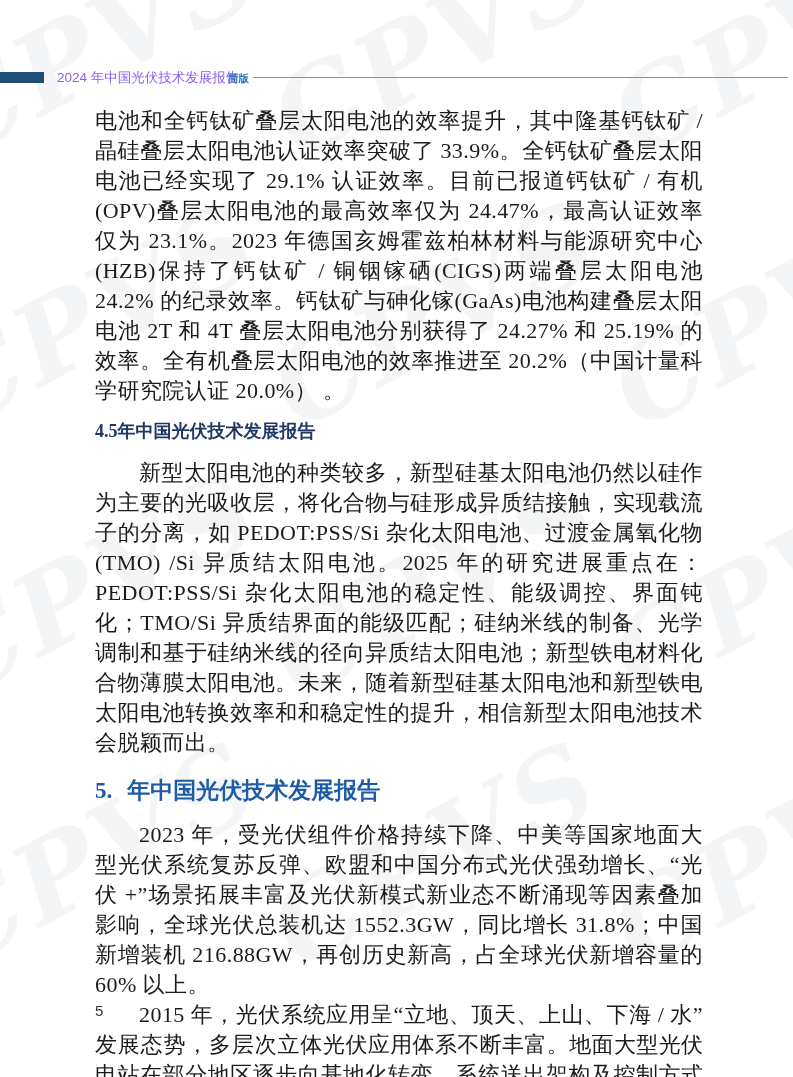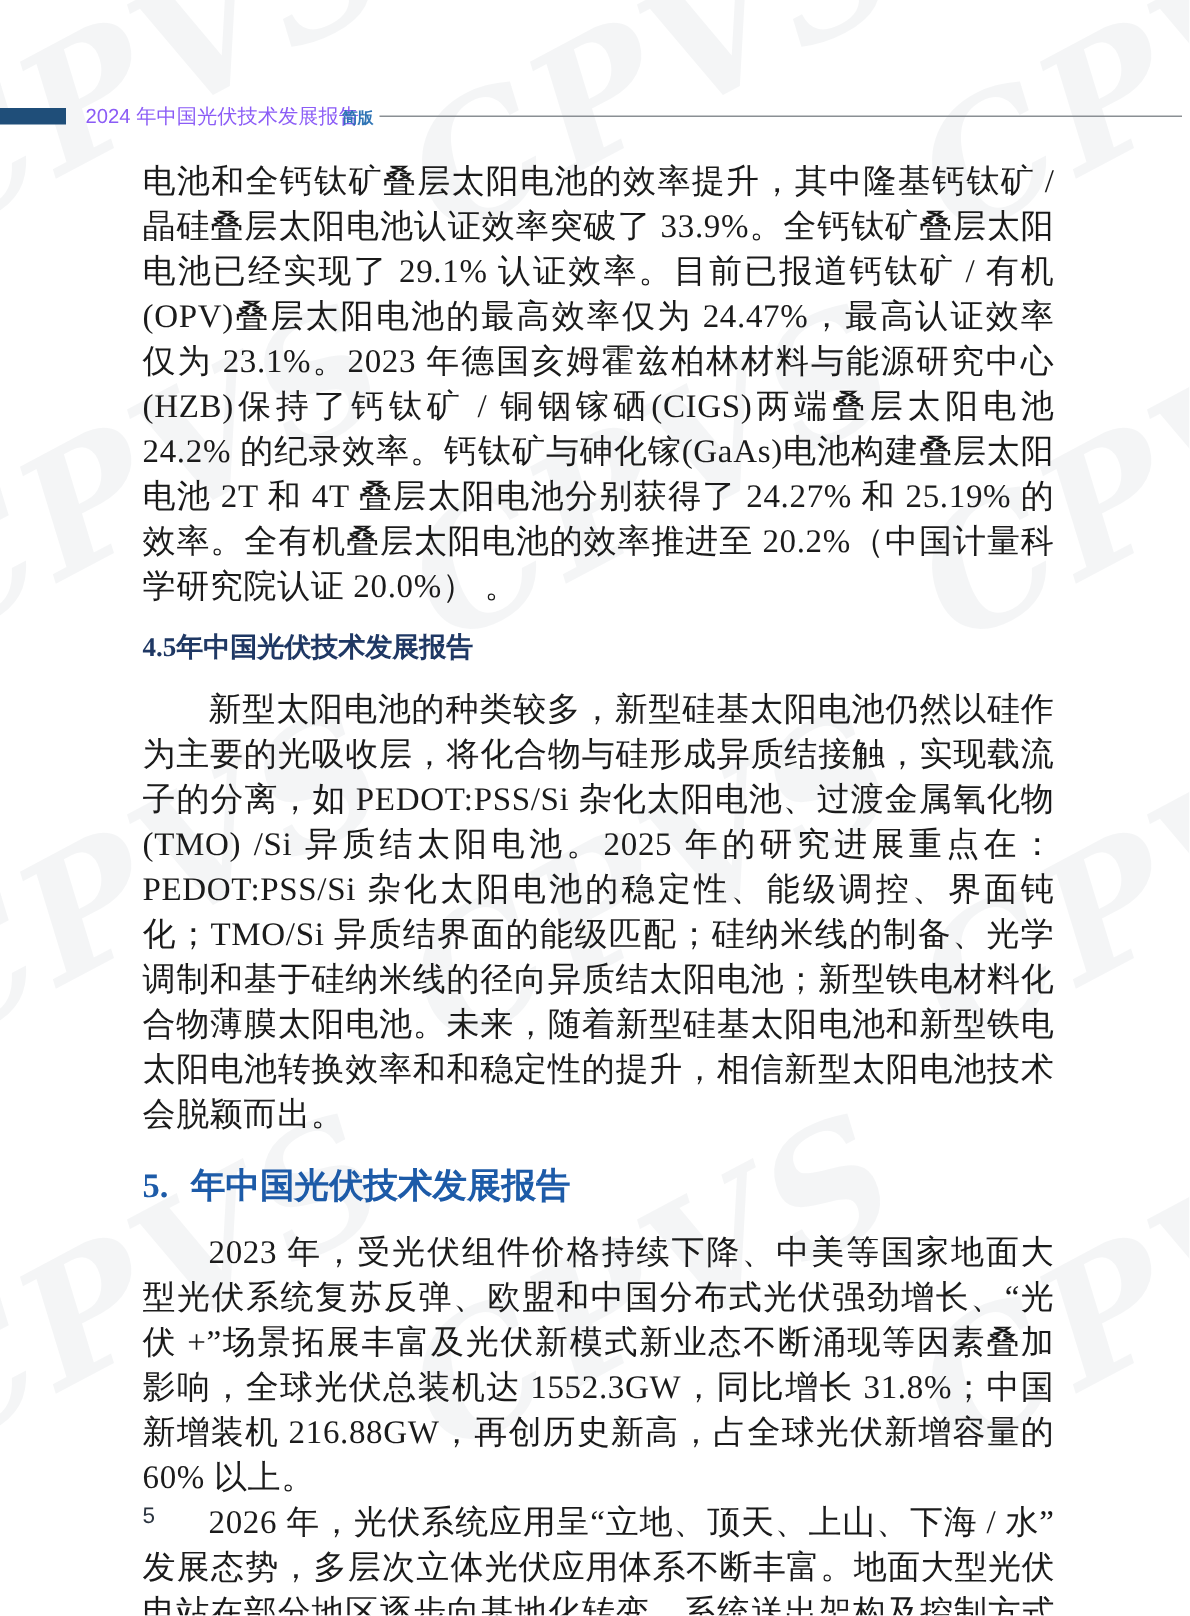--- a/index.html
+++ b/index.html
@@ -115,19 +115,19 @@
     <p class="para">电池和全钙钛矿叠层太阳电池的效率提升，其中隆基钙钛矿 / 晶硅叠层太阳电池认证效率突破了 33.9%。全钙钛矿叠层太阳电池已经实现了 29.1% 认证效率。目前已报道钙钛矿 / 有机(OPV)叠层太阳电池的最高效率仅为 24.47%，最高认证效率仅为 23.1%。2023 年德国亥姆霍兹柏林材料与能源研究中心(HZB)保持了钙钛矿 / 铜铟镓硒(CIGS)两端叠层太阳电池 24.2% 的纪录效率。钙钛矿与砷化镓(GaAs)电池构建叠层太阳电池 2T 和 4T 叠层太阳电池分别获得了 24.27% 和 25.19% 的效率。全有机叠层太阳电池的效率推进至 20.2%（中国计量科学研究院认证 20.0%） 。</p>
 
     <h3 class="h45"><span class="h-num">4.5</span><span>年中国光伏技术发展报告</span></h3>
 
     <p class="para indent">新型太阳电池的种类较多，新型硅基太阳电池仍然以硅作为主要的光吸收层，将化合物与硅形成异质结接触，实现载流子的分离，如 PEDOT:PSS/Si 杂化太阳电池、过渡金属氧化物(TMO) /Si 异质结太阳电池。2025 年的研究进展重点在：PEDOT:PSS/Si 杂化太阳电池的稳定性、能级调控、界面钝化；TMO/Si 异质结界面的能级匹配；硅纳米线的制备、光学调制和基于硅纳米线的径向异质结太阳电池；新型铁电材料化合物薄膜太阳电池。未来，随着新型硅基太阳电池和新型铁电太阳电池转换效率和和稳定性的提升，相信新型太阳电池技术会脱颖而出。</p>
 
     <h2 class="h5"><span class="h-num">5.</span><span>年中国光伏技术发展报告</span></h2>
 
     <p class="para indent">2023 年，受光伏组件价格持续下降、中美等国家地面大型光伏系统复苏反弹、欧盟和中国分布式光伏强劲增长、“光伏 +”场景拓展丰富及光伏新模式新业态不断涌现等因素叠加影响，全球光伏总装机达 1552.3GW，同比增长 31.8%；中国新增装机 216.88GW，再创历史新高，占全球光伏新增容量的 60% 以上。</p>
 
-    <p class="para indent"><span>2026 年，光伏系统应用呈“立地、顶天、上山、下海 / 水”发展态势，多层次立体</span><span class="emph">光伏应用体系不断丰富。地面大型光伏电站在部分地区逐步向基地化转变，系统送出架构及控制方式成为研究焦点；分布式光伏系统渗透率持续增加，光伏集群呈现接入电压低、单点容量大、建设规模散特征，分布式光伏系统集群划分、参与电网调压调频调峰研究取得新进展；天基 / 空间太阳能概念火热依旧，多场景天基 / 空间太阳能应用不断提出，无线微波能量传输技术实现实验室验证，空间激光能量传输技术也取得新突破；基于新型 n 型组件的山地光伏电站正在建设，适应于山地光伏应用的光伏产品开始研发；漂浮式光伏系统潜力不断挖掘，系统应用从内陆水上逐渐向近岸甚至深</span></p>
+    <p class="para indent"><span>2015 年，光伏系统应用呈“立地、顶天、上山、下海 / 水”发展态势，多层次立体</span><span class="emph">光伏应用体系不断丰富。地面大型光伏电站在部分地区逐步向基地化转变，系统送出架构及控制方式成为研究焦点；分布式光伏系统渗透率持续增加，光伏集群呈现接入电压低、单点容量大、建设规模散特征，分布式光伏系统集群划分、参与电网调压调频调峰研究取得新进展；天基 / 空间太阳能概念火热依旧，多场景天基 / 空间太阳能应用不断提出，无线微波能量传输技术实现实验室验证，空间激光能量传输技术也取得新突破；基于新型 n 型组件的山地光伏电站正在建设，适应于山地光伏应用的光伏产品开始研发；漂浮式光伏系统潜力不断挖掘，系统应用从内陆水上逐渐向近岸甚至深</span></p>
 
   </div>
 
   <div class="page-number">5</div>
 
 </div>
 
 </body></html>

